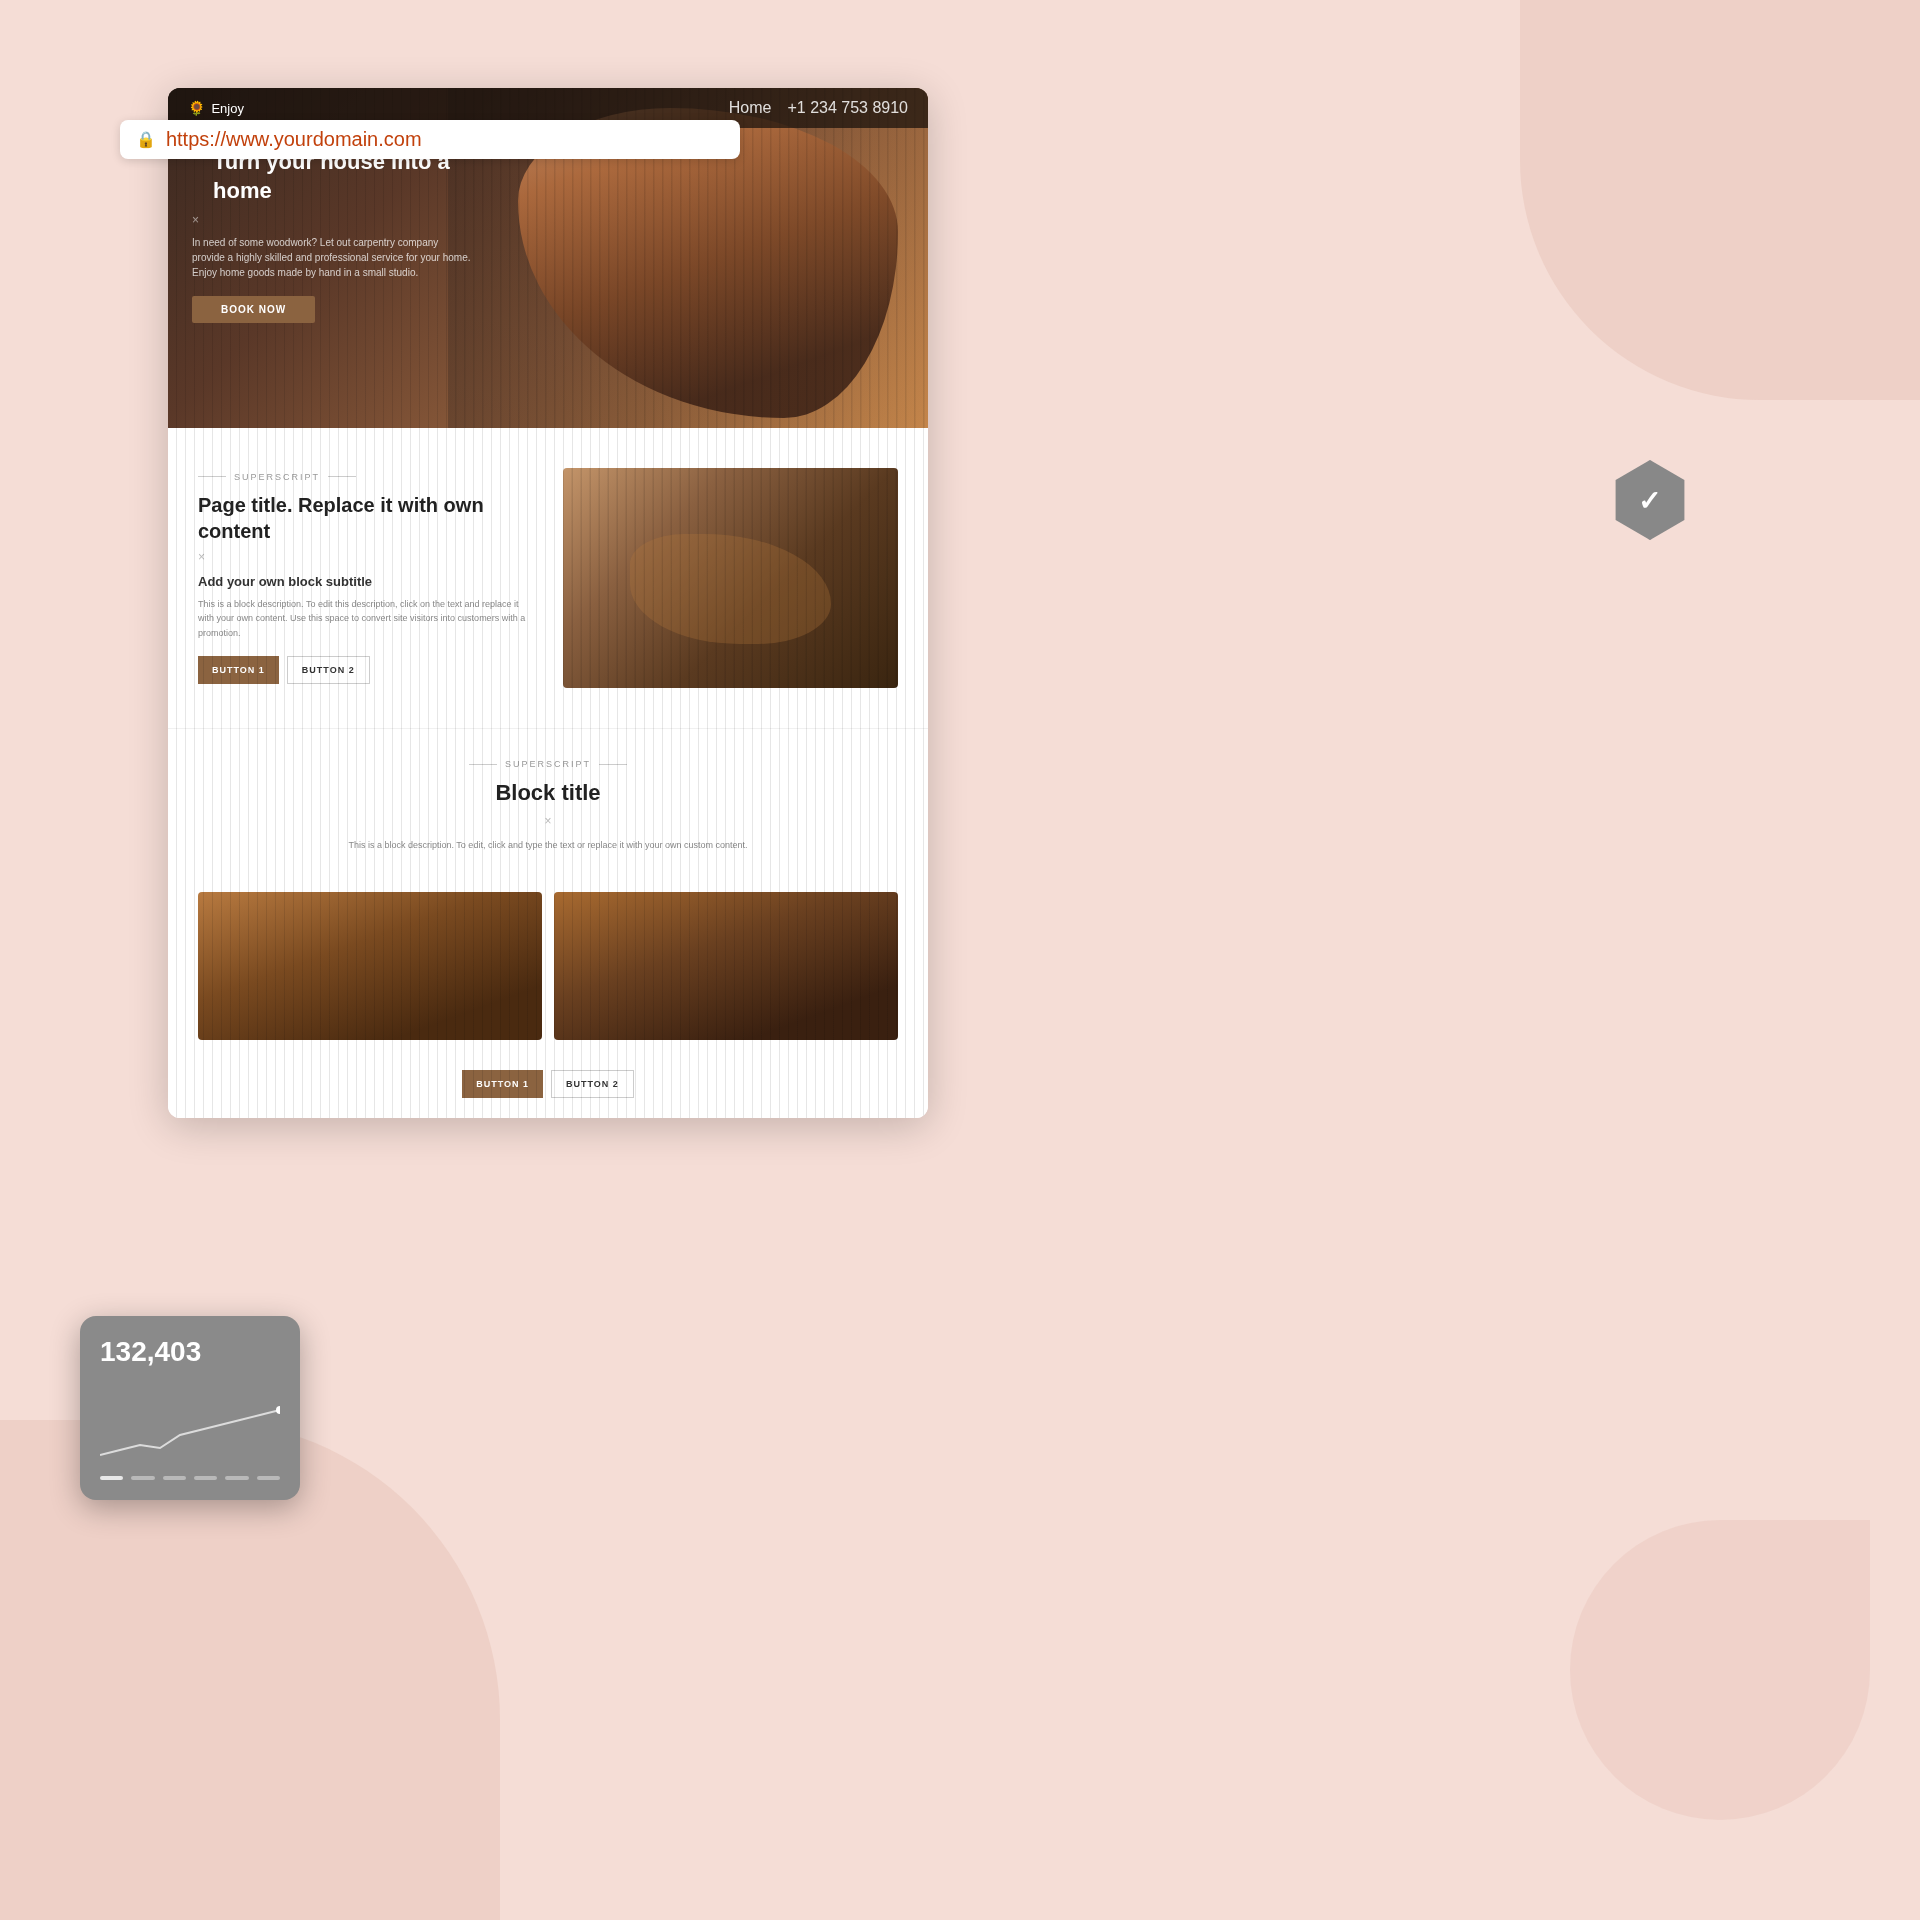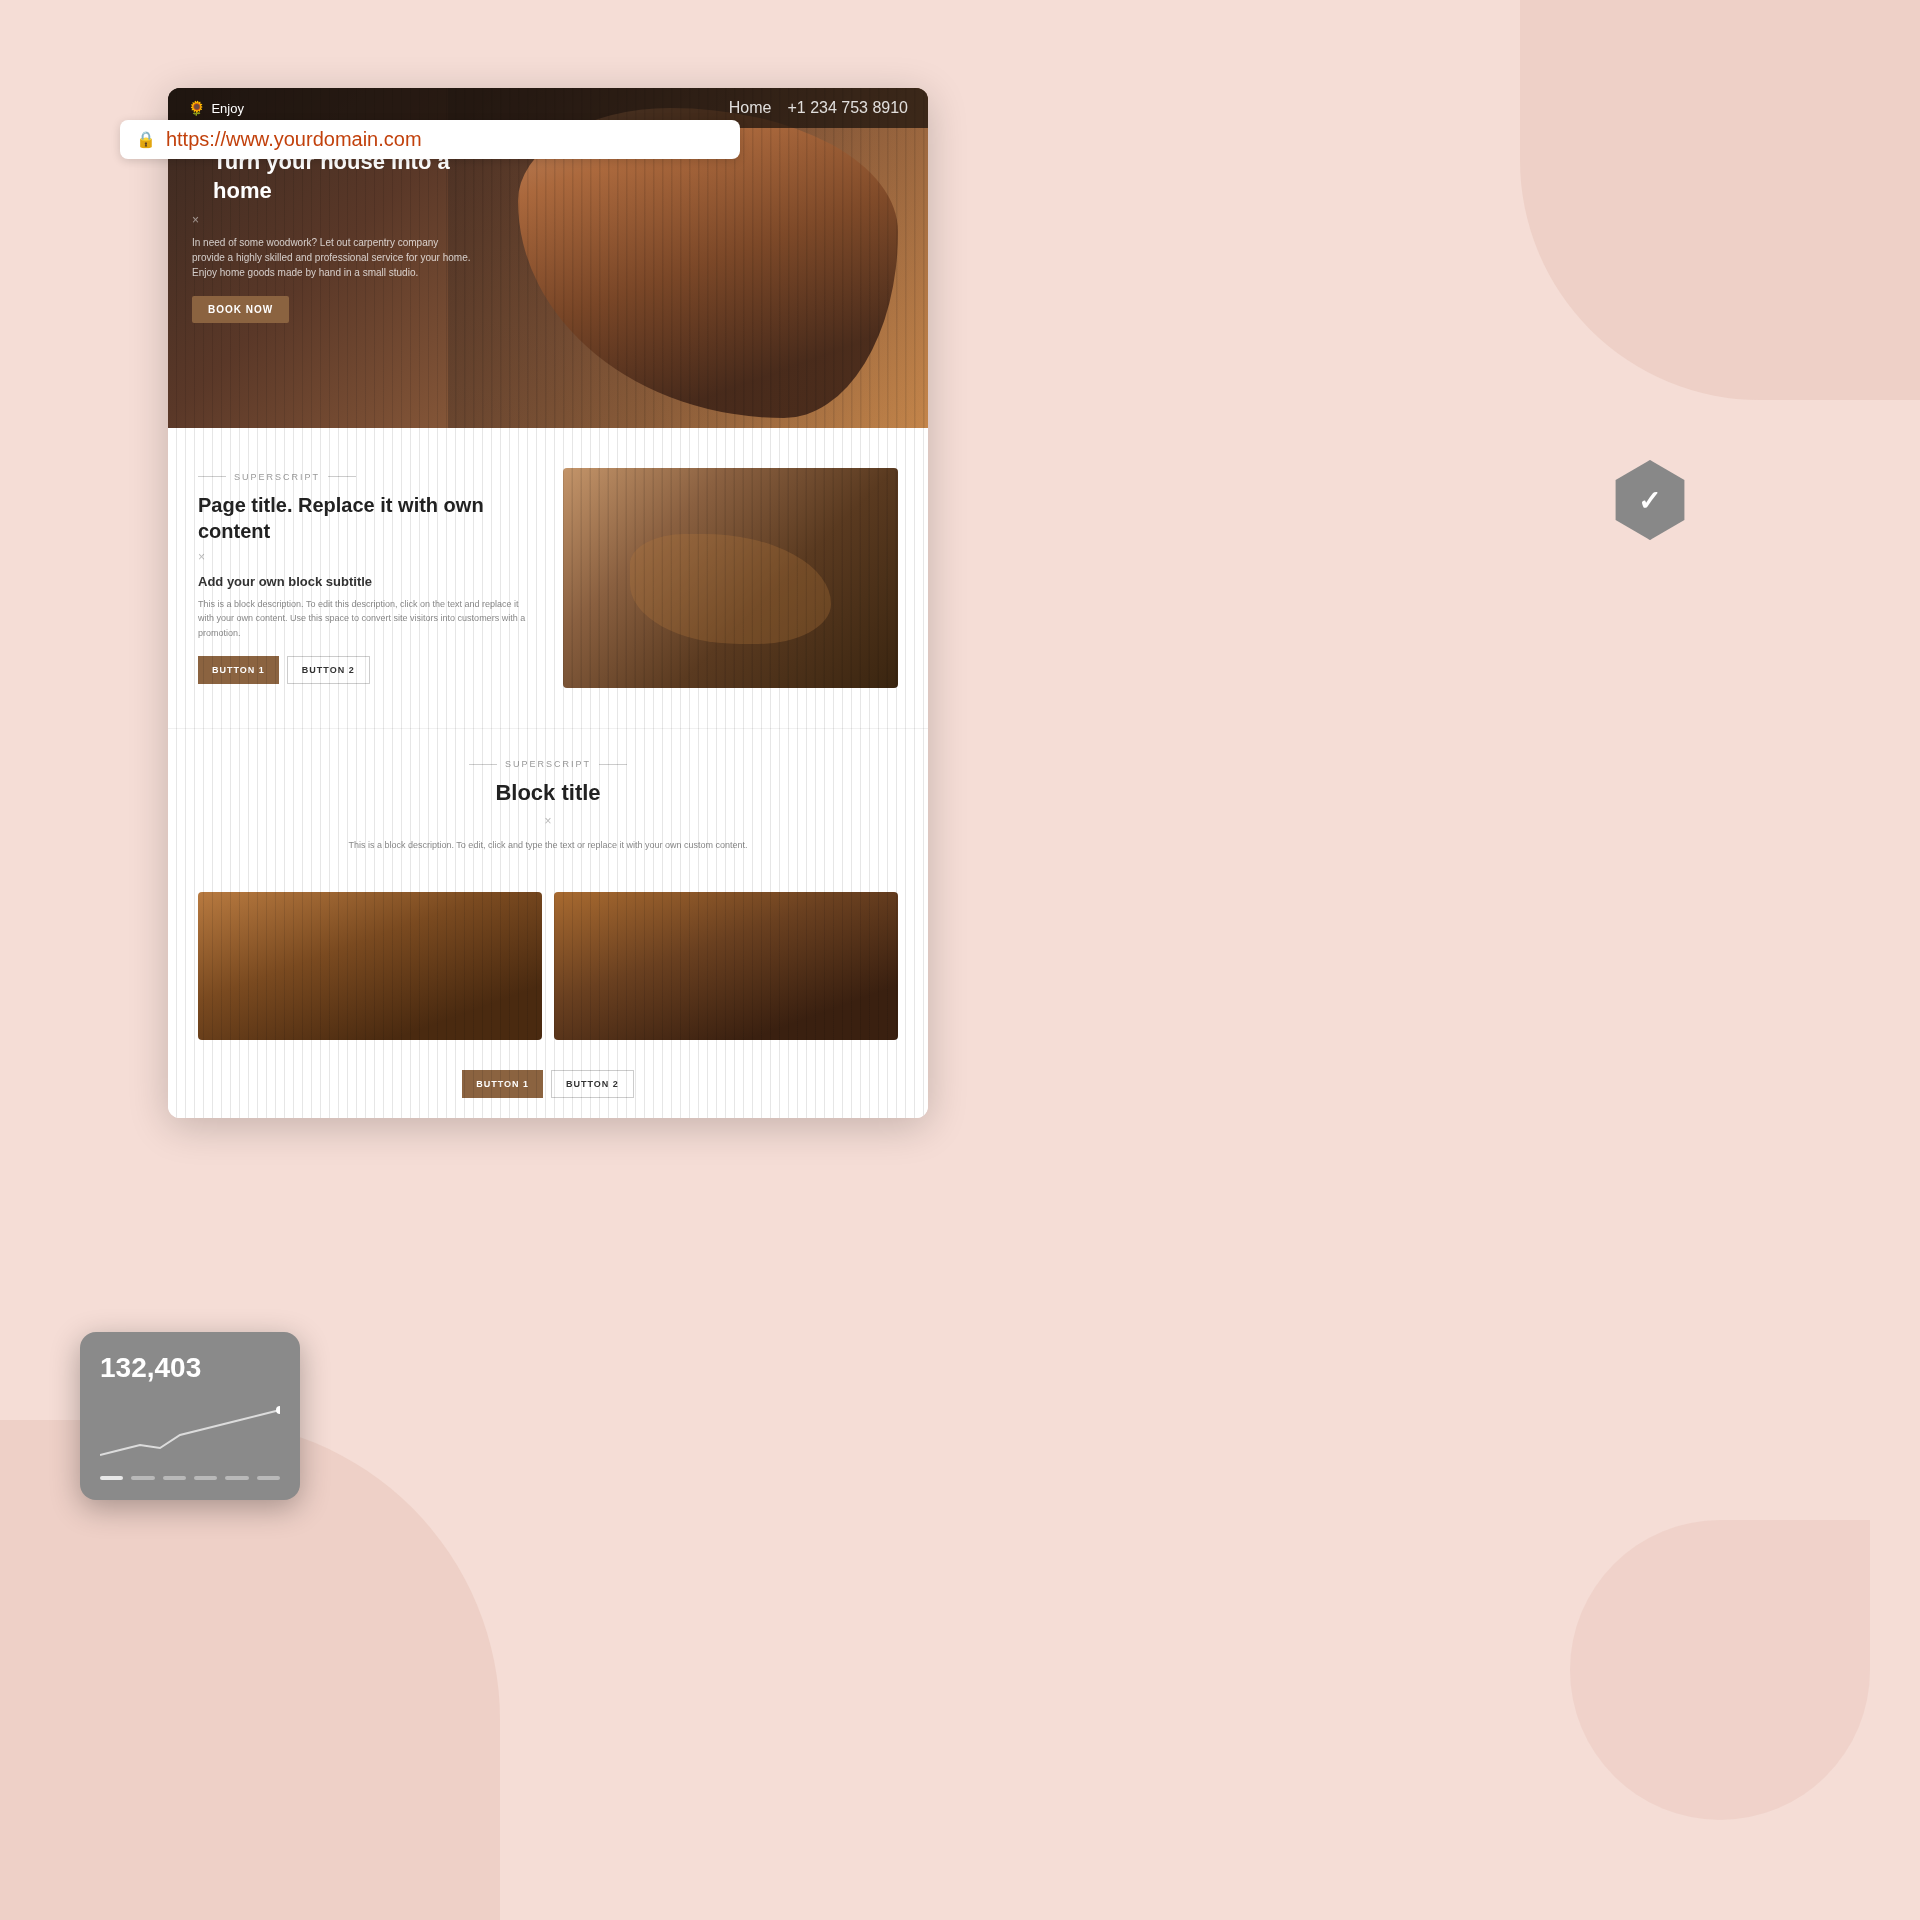--- a/index.html
+++ b/index.html
@@ -194,21 +194,21 @@
       margin-bottom: 16px;
     }
 
     .book-now-btn {
       display: inline-block;
       background: #8B6340;
       color: white;
       font-size: 10px;
       font-weight: bold;
       letter-spacing: 1px;
-      padding: 8px 16px;
+      padding: 8px 29px;
       border: none;
       cursor: pointer;
       text-transform: uppercase;
       border-radius: 2px;
     }
 
     
     .website-body {
       background: white;
       padding: 0;
@@ -395,21 +395,21 @@
       border-radius: 16px;
       padding: 20px;
       z-index: 50;
       box-shadow: 0 8px 30px rgba(0,0,0,0.3);
     }
 
     .stats-number {
       color: white;
       font-size: 28px;
       font-weight: bold;
-      margin-bottom: 16px;
+      margin-bottom: 32px;
     }
 
     .stats-chart {
       width: 100%;
       height: 60px;
     }
 
     .stats-dots {
       display: flex;
       gap: 8px;

